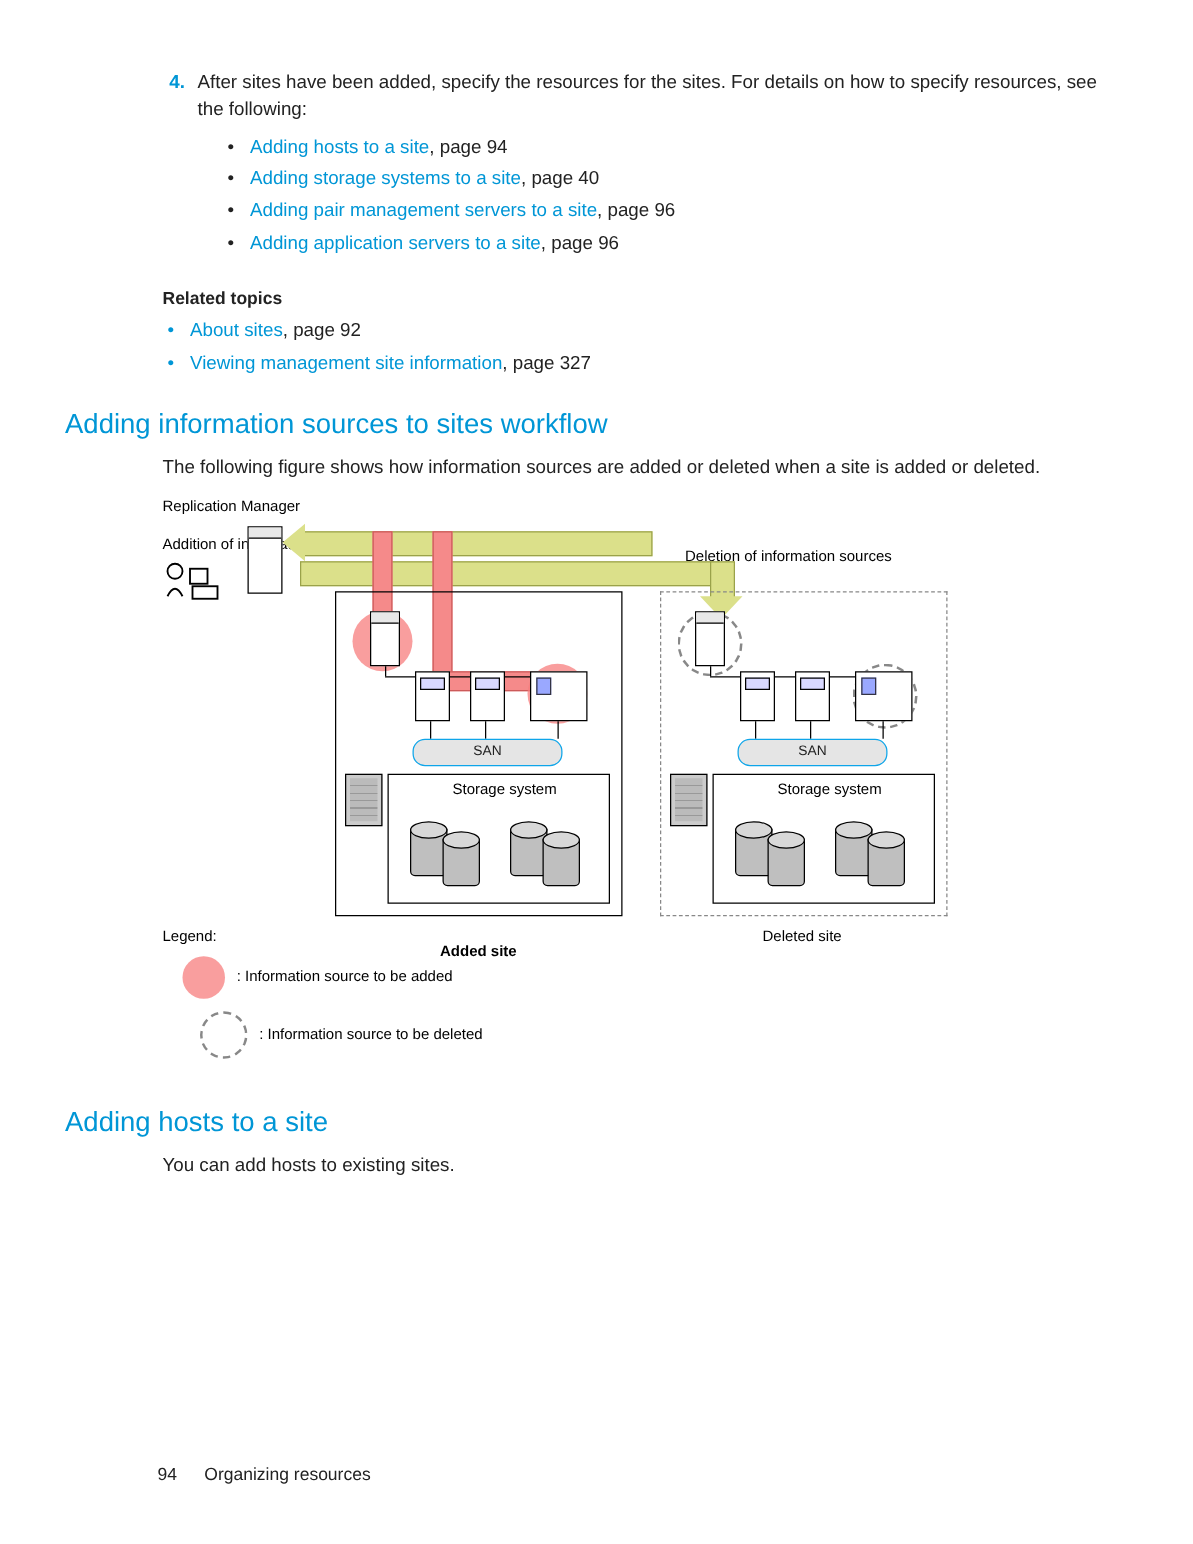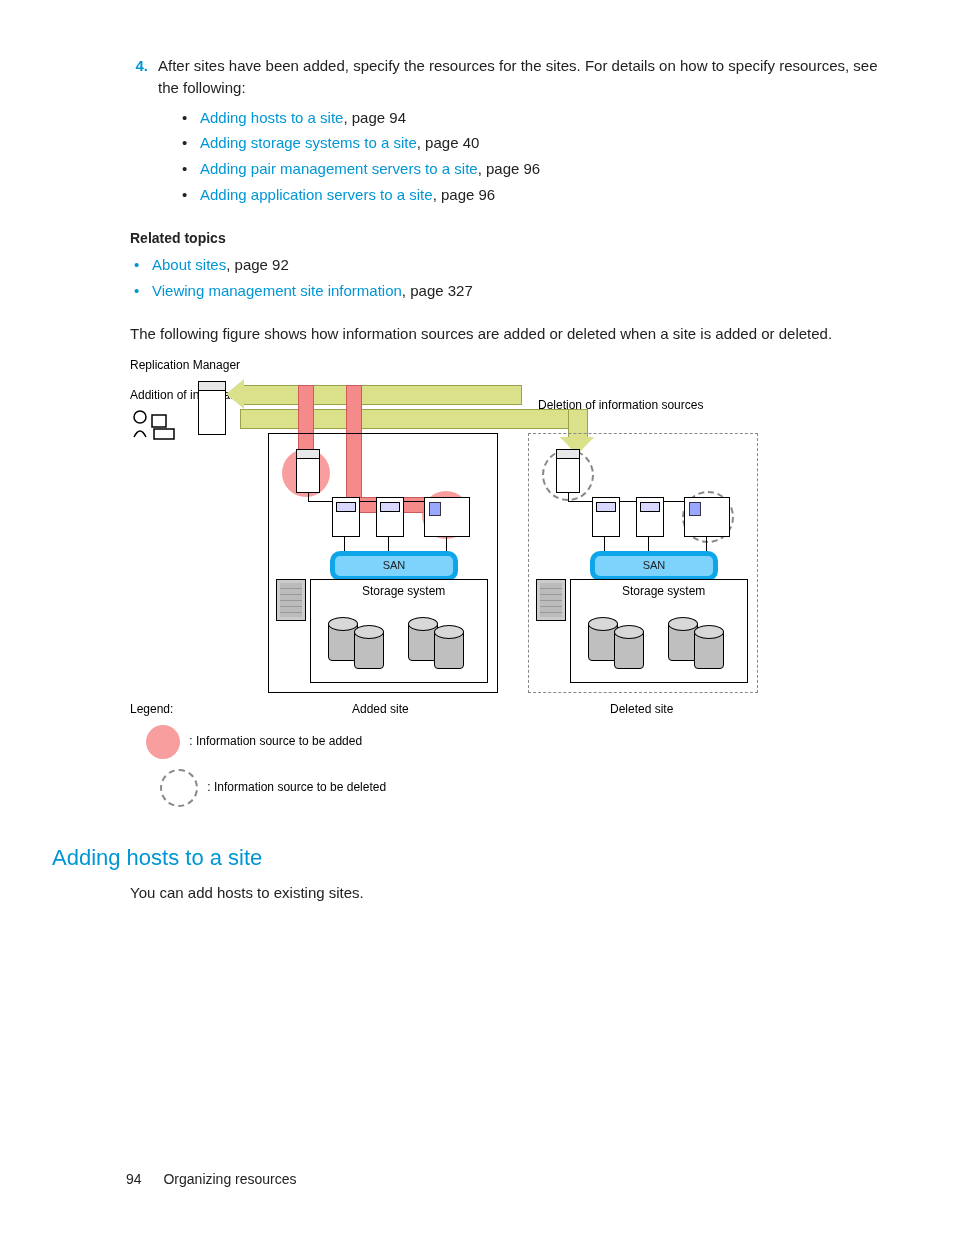--- a/index.html
+++ b/index.html
@@ -134,22 +134,22 @@
   }
   .host-box {
     position:absolute; width:26px; height:38px; background:#fff; border:1.5px solid #000;
   }
   .host-box::before{content:"";position:absolute;left:3px;right:3px;top:4px;height:8px;border:1px solid #000;background:#d8d8ff;}
   .wide-server {
     position:absolute; width:44px; height:38px; background:#fff; border:1.5px solid #000;
   }
   .wide-server::before{content:"";position:absolute;left:4px;top:4px;width:10px;height:12px;background:#9aa8ff;border:1px solid #334;}
   .san {
-    position:absolute; width:118px; height:20px; background:#7dd3fc;
-    border:5px solid #0ea5e9; border-radius:10px; text-align:center; font-size:11px; line-height:19px;
+    position:absolute; width:118px; height:20px; background:#e5e5e5;
+    border:1px solid #0ea5e9; border-radius:10px; text-align:center; font-size:11px; line-height:19px;
   }
   .storage-frame {
     position:absolute; border:1px solid #000; background:#fff;
   }
   .tape {
     position:absolute; width:28px; height:40px; border:1.5px solid #000; background:#ccc;
   }
   .tape::before{content:"";position:absolute;left:3px;right:3px;top:3px;bottom:3px;background:repeating-linear-gradient(#bbb,#bbb 5px,#999 5px,#999 6px);}
   .cyl {
     position:absolute; width:30px; height:44px;
@@ -184,26 +184,27 @@
       </ul>
     </div>
   </div>
 
   <div class="related-heading">Related topics</div>
   <ul class="rel-ul">
     <li><a class="link">About sites</a><span>, page 92</span></li>
     <li><a class="link">Viewing management site information</a><span>, page 327</span></li>
   </ul>
 
+  <h2 class="section">Adding information sources to sites workflow</h2>
   <p class="para">The following figure shows how information sources are added or deleted when a site is added or deleted.</p>
 
   <div class="figure">
     <span class="fig-text" style="left:0;top:0;">Replication Manager</span>
     <span class="fig-text" style="left:200;top:14px;margin-top:16px;">Addition of information sources</span>
-    <span class="fig-text" style="left:408px;top:40px;">Deletion of information sources</span>
+    <span class="fig-text" style="left:418px;top:40px;">Deletion of information sources</span>
 
     <svg class="user-icon" style="left:0;top:50px;" width="50" height="36">
       <circle cx="10" cy="10" r="6" fill="none" stroke="#000" stroke-width="1.5"></circle>
       <path d="M4 30 Q10 18 16 30" fill="none" stroke="#000" stroke-width="1.5"></path>
       <rect x="22" y="8" width="14" height="12" fill="#fff" stroke="#000" stroke-width="1.5"></rect>
       <rect x="24" y="22" width="20" height="10" fill="#fff" stroke="#000" stroke-width="1.5"></rect>
     </svg>
 
     <div class="server-small" style="left:68px;top:24px;height:52px;width:26px;"></div>
 
@@ -246,21 +247,21 @@
         <div class="top"></div>
       </div>
     <div class="cyl" style="left:278px;top:260px;">
         <div class="body"></div>
         <div class="top"></div>
       </div>
     <div class="cyl" style="left:304px;top:268px;">
         <div class="body"></div>
         <div class="top"></div>
       </div>
-    <span class="fig-text" style="left:222px;top:344px;">Added site</span>
+    <span class="fig-text" style="left:222px;top:356px;font-weight:bold;">Added site</span>
 
     <div class="dash-circle" style="left:412px;top:92px;"></div>
     <div class="server-small" style="left:426px;top:92px;"></div>
     <div class="line" style="left:438px;top:136px;width:1px;height:8px;"></div>
     <div class="line" style="left:438px;top:144px;width:160px;height:1px;"></div>
     <div class="host-box" style="left:462px;top:140px;"></div>
     <div class="host-box" style="left:506px;top:140px;"></div>
     <div class="dash-circle" style="left:552px;top:134px;"></div>
     <div class="wide-server" style="left:554px;top:140px;"></div>
     <div class="line" style="left:474px;top:180px;width:1px;height:14px;"></div>

